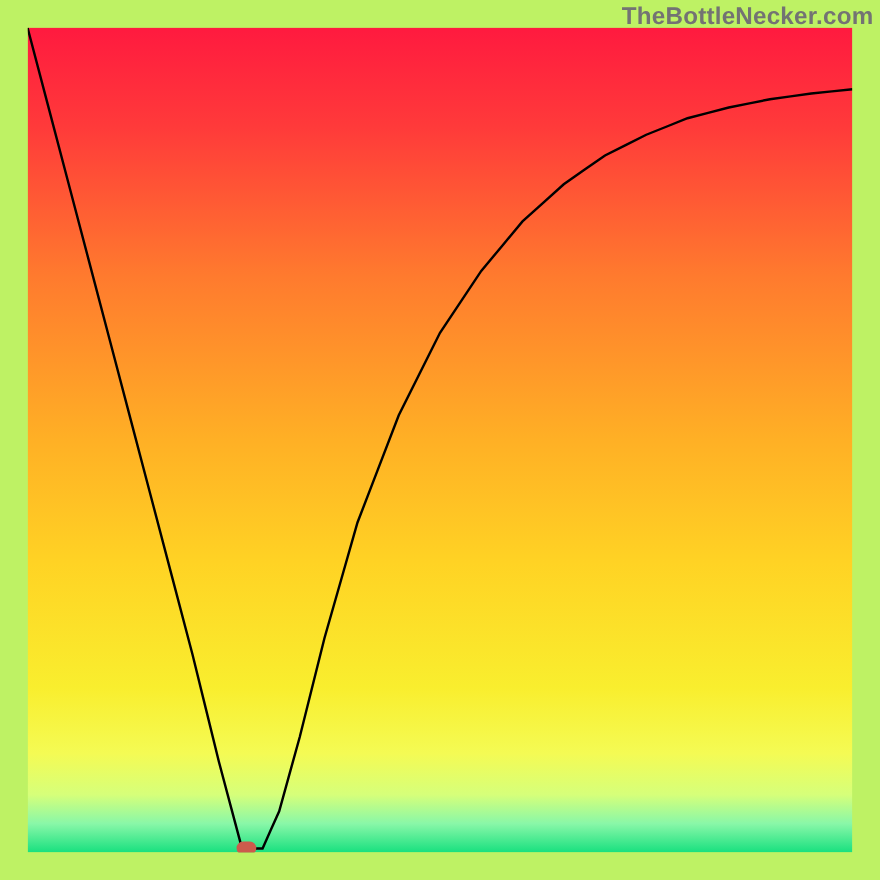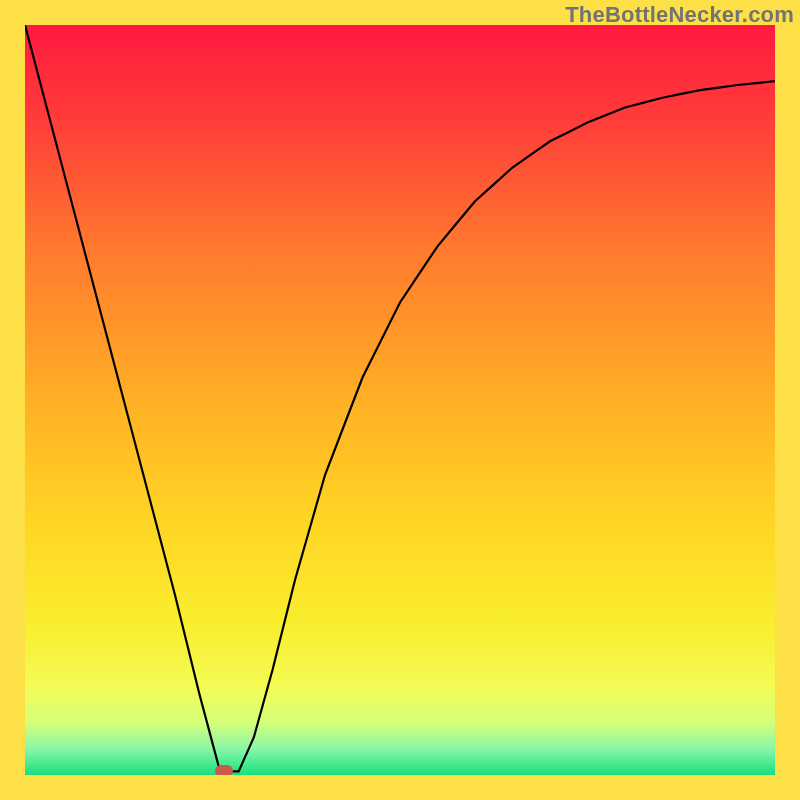--- a/index.html
+++ b/index.html
@@ -8,21 +8,21 @@
     width: 800px;
     height: 800px;
     background: #000;
     overflow: hidden;
     font-family: Arial, Helvetica, sans-serif;
   }
   .frame {
     position: absolute;
     width: 800px;
     height: 800px;
-    background: #fde047;
+    background: #bef264;
   }
   .plot-area {
     position: absolute;
     left: 25px;
     top: 25px;
     width: 750px;
     height: 750px;
     overflow: hidden;
   }
   .gradient-bg {

